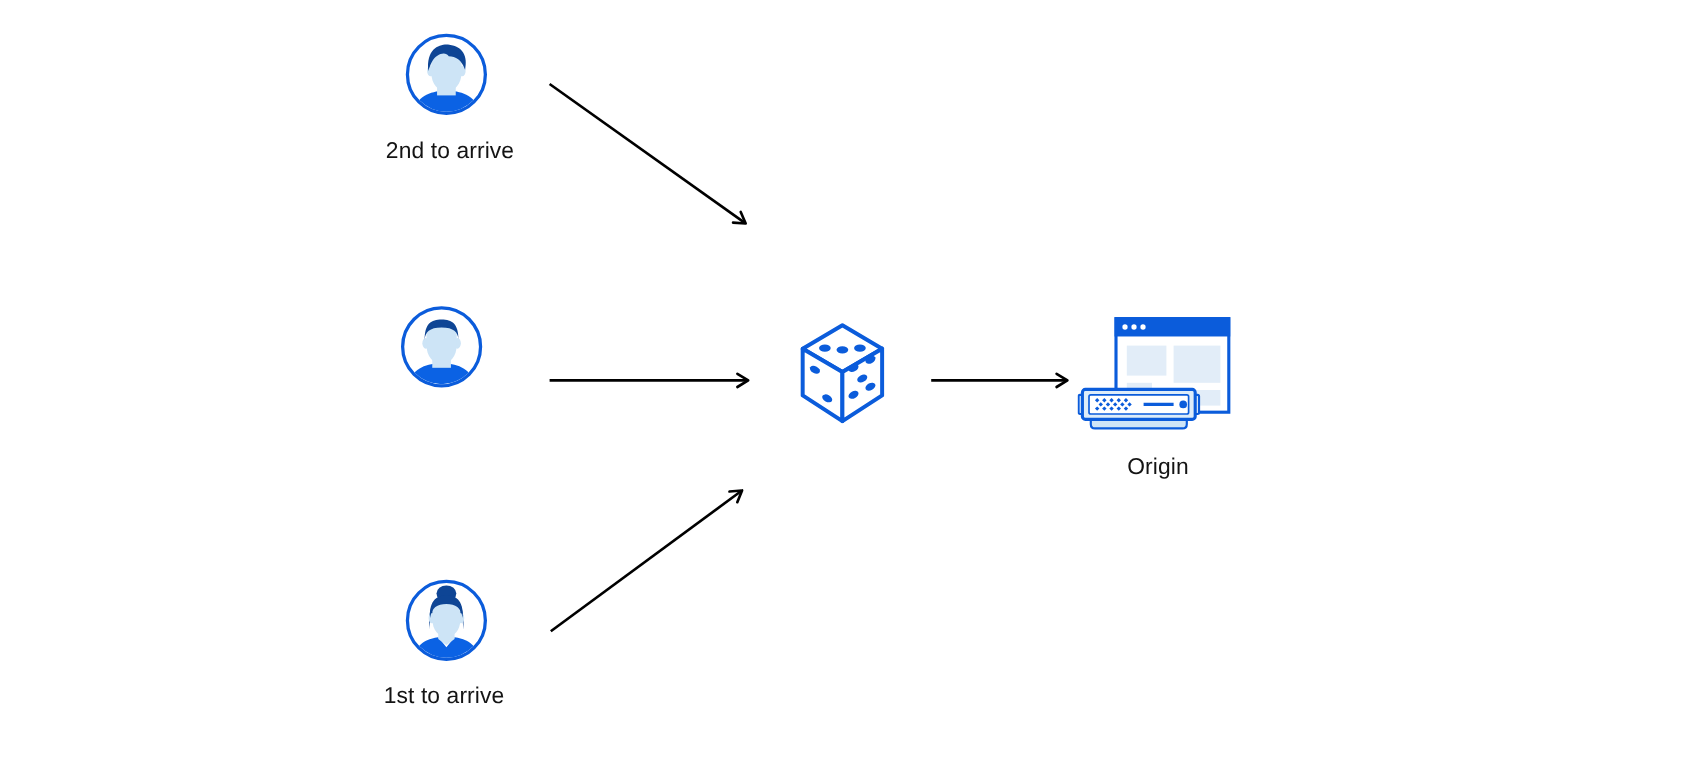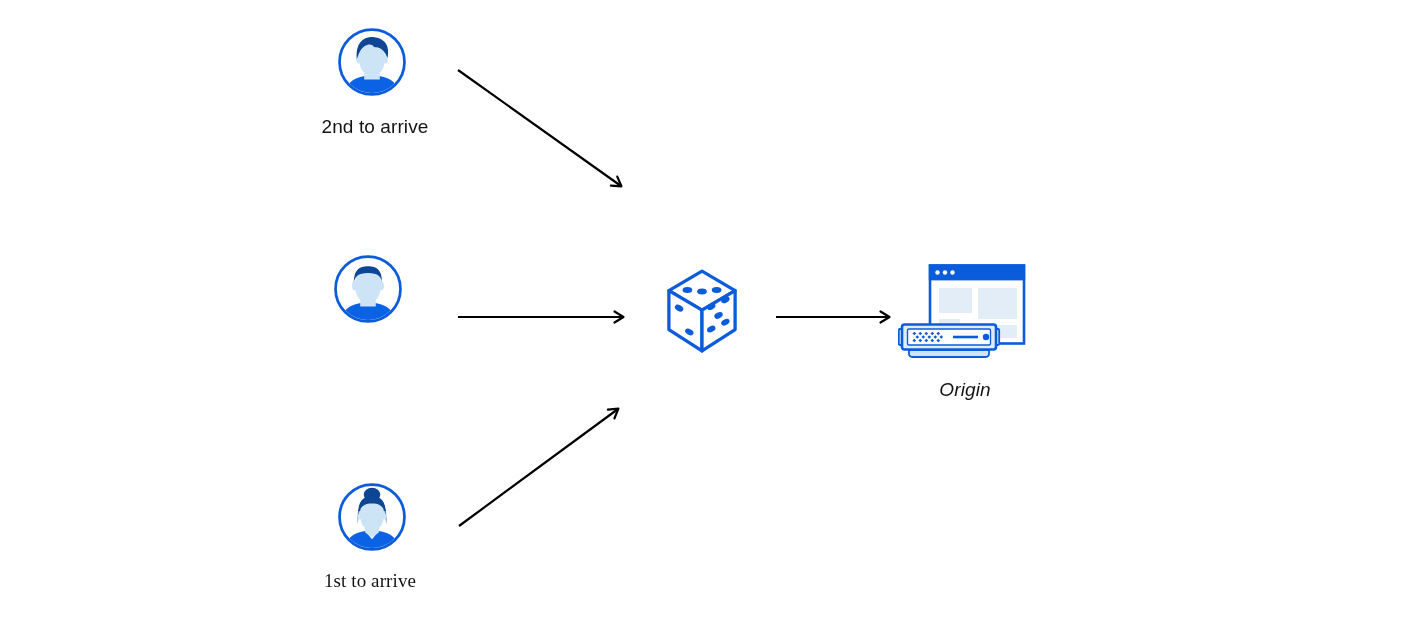--- a/index.html
+++ b/index.html
@@ -82,21 +82,21 @@
           <path d="M5 74 C9 55 21 51.5 29 50.5 L36 59 L43 50.5 C51 51.5 63 55 67 74 Z" fill="#0b62e4"></path>
           <path d="M29 40 L43 40 L43 52 L36 57 L29 52 Z" fill="#cde4f6"></path>
           <ellipse cx="23.5" cy="34" rx="2.8" ry="4.4" fill="#cde4f6"></ellipse>
           <ellipse cx="48.5" cy="34" rx="2.8" ry="4.4" fill="#cde4f6"></ellipse>
           <path d="M24 27 C24 16 48 16 48 27 L48 35 C48 44.5 42.5 50 36 50 C29.5 50 24 44.5 24 35 Z" fill="#cde4f6"></path>
           <path d="M22 34 C21 18 29 14.5 36 14.5 C43 14.5 51 18 50 34 C48.5 25 44 22 36 22 C28 22 23.5 25 22 34 Z" fill="#0e4595"></path>
         </g>
       </svg>
     </span>
   </div>
-  <div class="node-label" style="left:280px; top:570px;font-family:Liberation Serif, serif;">1st to arrive</div>
+  <div class="node-label" style="left:280px; top:570px;">1st to arrive</div>
 
   <div class="abs" style="left:665px; top:267px;">
     <span>
       <svg width="74" height="90" viewBox="0 0 76 92">
         <g stroke="#0b5cdb" stroke-width="3.4" stroke-linejoin="round" fill="#ffffff">
           <polygon points="38,4 72,24 38,44 4,24"></polygon>
           <polygon points="4,24 38,44 38,86 4,64"></polygon>
           <polygon points="38,44 72,24 72,64 38,86"></polygon>
         </g>
         <g fill="#0b5cdb">
@@ -154,21 +154,21 @@
           <rect x="21" y="77.2" width="2.6" height="2.6" transform="rotate(45 22.3 78.5)"></rect>
           <rect x="27" y="77.2" width="2.6" height="2.6" transform="rotate(45 28.3 78.5)"></rect>
           <rect x="33" y="77.2" width="2.6" height="2.6" transform="rotate(45 34.3 78.5)"></rect>
           <rect x="39" y="77.2" width="2.6" height="2.6" transform="rotate(45 40.3 78.5)"></rect>
         </g>
         <line x1="55" y1="75" x2="80" y2="75" stroke="#0b5cdb" stroke-width="2.6"></line>
         <circle cx="88" cy="75" r="3.2" fill="#0b5cdb"></circle>
       </svg>
     </span>
   </div>
-  <div class="node-label" style="left:875px; top:379px;font-style:italic;">Origin</div>
+  <div class="node-label" style="left:875px; top:379px;">Origin</div>
 
   <svg class="arrows" width="1405" height="633" viewBox="0 0 1405 633">
     <defs>
       <marker id="arrowhead" markerWidth="18" markerHeight="18" refX="11" refY="8" orient="auto" markerUnits="userSpaceOnUse">
         <path d="M2.5 2.5 L11.5 8 L2.5 13.5" fill="none" stroke="#000000" stroke-width="2.2" stroke-linecap="round" stroke-linejoin="round"></path>
       </marker>
     </defs>
     <g stroke="#000000" stroke-width="2.2">
       <line x1="458" y1="70" x2="621" y2="186" marker-end="url(#arrowhead)"></line>
       <line x1="458" y1="317" x2="623" y2="317" marker-end="url(#arrowhead)"></line>

